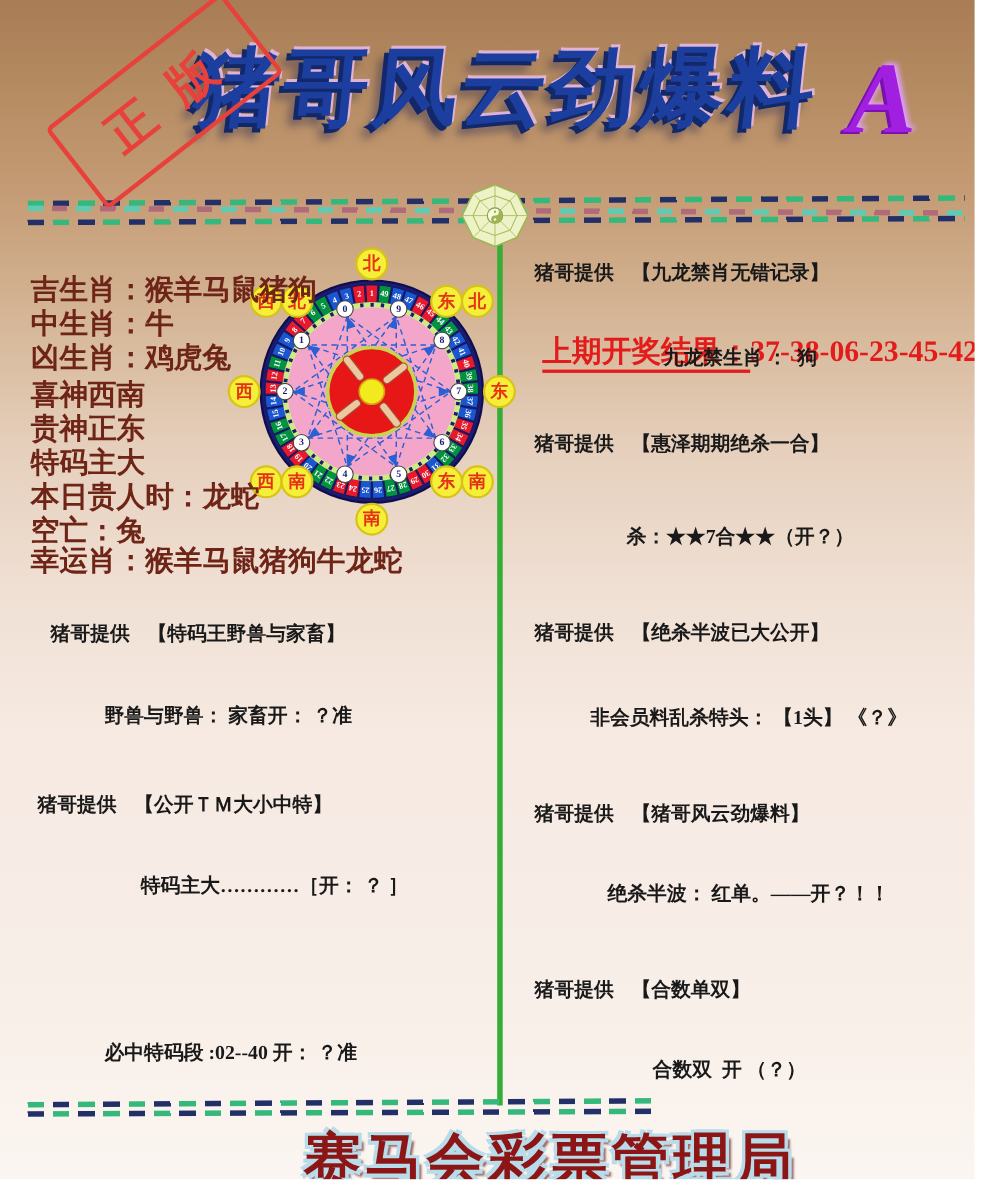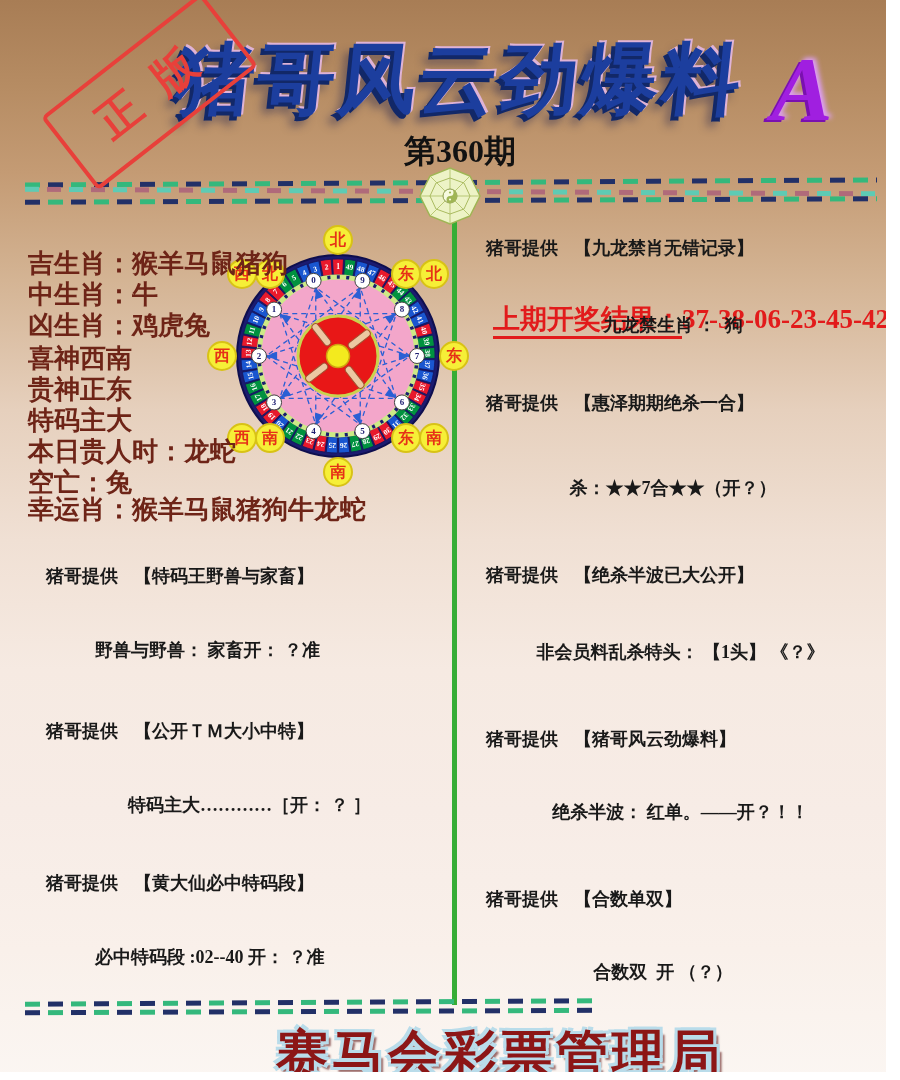--- a/index.html
+++ b/index.html
@@ -67,21 +67,20 @@
 </head>
 <body>
 
 <div class="page">
 
   <div class="stamp">
     <span>正版</span>
   </div>
 
   <div class="title">猪哥风云劲爆料</div>
-  <div class="issue">第360期</div>
   <div class="edition">A</div>
 
   <div class="divider" style="left:25px;top:180px;width:852px;">
     <div class="dashrow dr1"></div>
     <div class="dashrow dr2"></div>
     <div class="dashrow dr3"></div>
   </div>
 
   <div class="medallion">
     <svg width="64" height="60" viewBox="0 0 64 60">
@@ -301,28 +300,25 @@
   <div class="t maroon sz26" style="left:28px;top:403px;">特码主大</div>
   <div class="t maroon sz26" style="left:28px;top:434px;">本日贵人时：龙蛇</div>
   <div class="t maroon sz26" style="left:28px;top:465px;">空亡：兔</div>
   <div class="t maroon sz26" style="left:28px;top:492px;">幸运肖：猴羊马鼠猪狗牛龙蛇</div>
 
   <div class="t black sz27" style="left:28px;top:543px;">
     <span class="provider-gap">猪哥提供</span><span>【特码王野兽与家畜】</span>
   </div>
   <div class="t black sz27" style="left:95px;top:638px;">野兽与野兽： 家畜开： ？准</div>
 
-  <div class="t black sz27" style="left:28px;top:698px;">
+  <div class="t black sz27" style="left:16px;top:698px;">
     <span class="provider-gap">猪哥提供</span><span>【公开ＴＭ大小中特】</span>
   </div>
   <div class="t black sz27" style="left:128px;top:793px;">特码主大…………［开： ？ ］</div>
 
-  <div class="t black sz27" style="left:28px;top:850px;">
-    <span class="provider-gap">猪哥提供</span><span>【黄大仙必中特码段】</span>
-  </div>
   <div class="t black sz27" style="left:95px;top:945px;">必中特码段 :02--40 开： ？准</div>
 
   <div class="t black sz27" style="left:468px;top:215px;">
     <span class="provider-gap">猪哥提供</span><span>【九龙禁肖无错记录】</span>
   </div>
 
   <div class="t result" style="left:466px;top:270px;">
     <span class="result-label">上期开奖结果：</span><span>37-38-06-23-45-42+11</span>
   </div>
 

